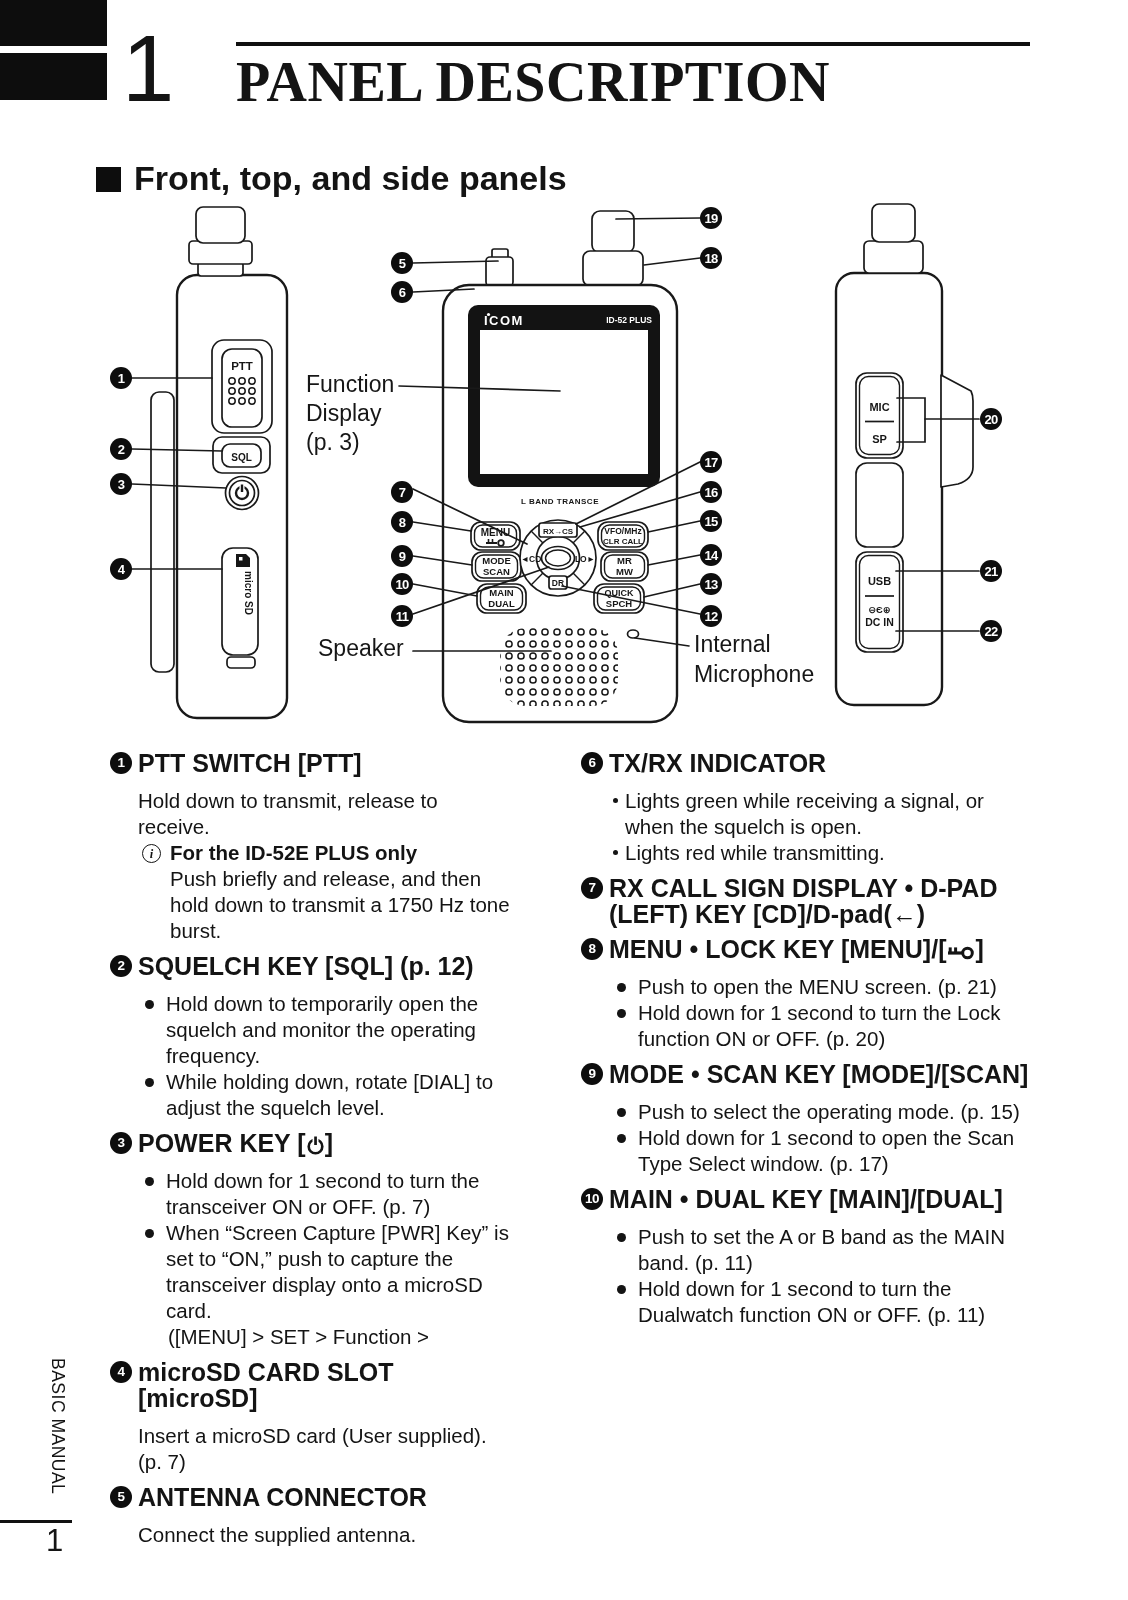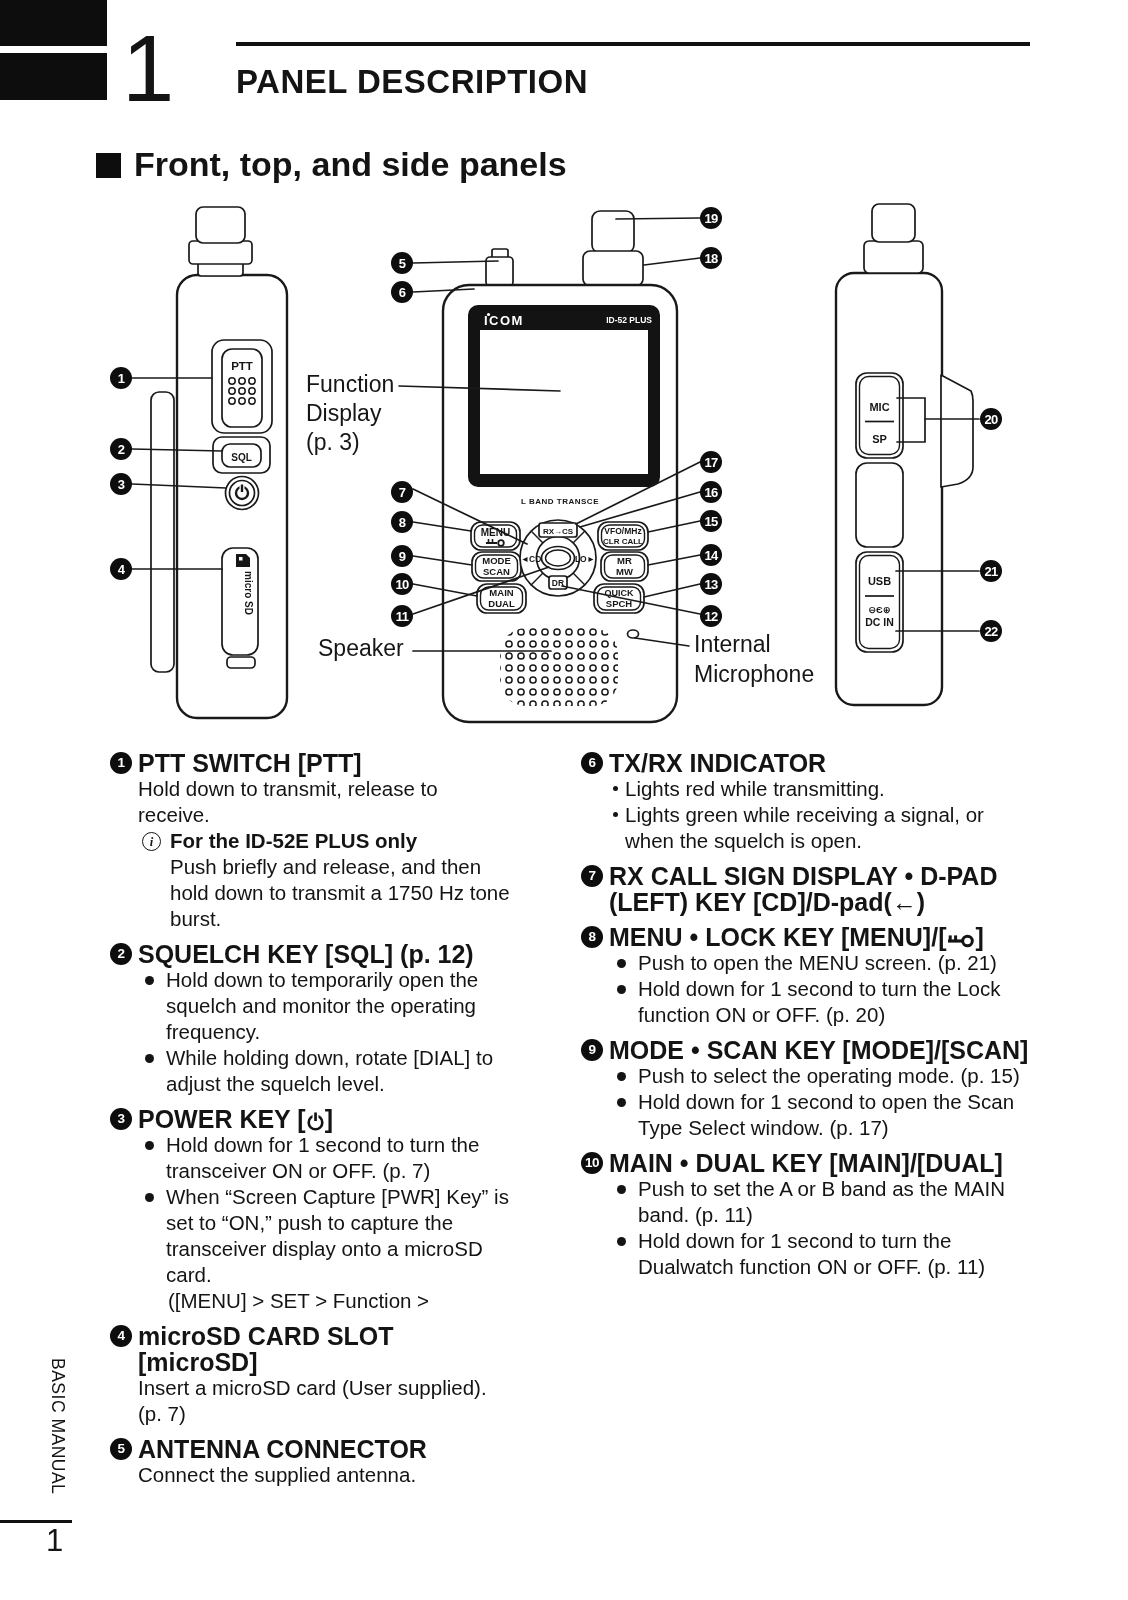--- a/index.html
+++ b/index.html
@@ -8,22 +8,22 @@
     font-family:"Liberation Sans","DejaVu Sans",sans-serif;color:#141414;
     -webkit-font-smoothing:antialiased;
   }
   .abs{position:absolute;}
 
   
   #chapter-block-1{left:0;top:0;width:107px;height:46px;background:#0d0d0d;}
   #chapter-block-2{left:0;top:53px;width:107px;height:47px;background:#0d0d0d;}
   #chapter-number{left:122px;top:22px;font-size:94px;line-height:94px;font-weight:400;letter-spacing:-2px;}
   #title-rule{left:236px;top:42px;width:794px;height:4px;background:#101010;}
-  #page-title{left:236px;top:60px;font-size:33px;line-height:44px;font-weight:700;letter-spacing:0.5px;}
-  #section-heading-row{left:96px;top:146px;display:flex;align-items:center;gap:13px;}
+  #page-title{left:236px;top:60px;font-size:56px;line-height:44px;font-weight:700;letter-spacing:0.5px;font-family:Liberation Serif, serif;}
+  #section-heading-row{left:96px;top:160px;display:flex;align-items:center;gap:13px;}
   #section-heading-row .sq{width:25px;height:25px;background:#0d0d0d;margin-top:3px;}
   #section-heading-row h2{margin:0;font-size:34px;line-height:36px;font-weight:700;}
 
   
   #diagram{left:0;top:195px;}
   .o{fill:#fff;stroke:#191919;stroke-width:2.4;stroke-linejoin:round;}
   .o2{fill:#fff;stroke:#191919;stroke-width:1.7;stroke-linejoin:round;}
   .lln{fill:none;stroke:#191919;stroke-width:1.4;}
   .ln{fill:none;stroke:#191919;stroke-width:1.7;stroke-linecap:round;}
   .dot{fill:#fff;stroke:#191919;stroke-width:1.5;}
@@ -36,21 +36,21 @@
   
   .col{position:absolute;top:750px;font-size:20.5px;line-height:26px;}
   #col-left{left:110px;width:402px;}
   #col-right{left:581px;width:452px;}
   .sec{margin-bottom:9px;}
   .sec-h{display:flex;gap:6px;align-items:flex-start;}
   .num{flex:0 0 auto;width:22px;height:22px;border-radius:50%;background:#0d0d0d;color:#fff;
        font-weight:700;font-size:13.5px;letter-spacing:-0.5px;display:flex;align-items:center;
        justify-content:center;margin-top:2px;}
   .sec-h h3{margin:0;font-size:25px;line-height:26px;font-weight:700;}
-  .sec-b{margin-left:28px;}
+  .sec-b{margin-left:28px;margin-top:12px;}
   #col-right .sec-b{margin-left:29px;}
   .sec-b p{margin:0;}
   .b{display:flex;padding-left:5px;}
   .b .m{flex:0 0 23px;position:relative;}
   .b .m::before{content:"";position:absolute;left:2px;top:9px;width:9px;height:9px;border-radius:50%;background:#141414;}
   .b.sm{padding-left:3px;}
   .b.sm .m{flex:0 0 12px;}
   .b.sm .m::before{width:5px;height:5px;top:10px;left:0;}
   .b p{flex:1;}
   .note{display:flex;gap:9px;padding-left:4px;}
@@ -447,25 +447,25 @@
 <div class="col" id="col-right">
 
   <div class="sec">
     <div class="sec-h">
       <span class="num">6</span>
       <h3>TX/RX INDICATOR</h3>
     </div>
     <div class="sec-b">
       <div class="b sm">
           <span class="m"></span>
+          <p>Lights green while receiving a signal, or when the squelch is open.</p>
+        </div>
+      <div class="b sm">
+          <span class="m"></span>
           <p>Lights red while transmitting.</p>
-        </div>
-      <div class="b sm">
-          <span class="m"></span>
-          <p>Lights green while receiving a signal, or when the squelch is open.</p>
         </div>
     </div>
   </div>
 
   <div class="sec">
     <div class="sec-h">
       <span class="num">7</span>
       <h3>RX CALL SIGN DISPLAY • D-PAD (LEFT) KEY [CD]/D-pad(←)</h3>
     </div>
   </div>

